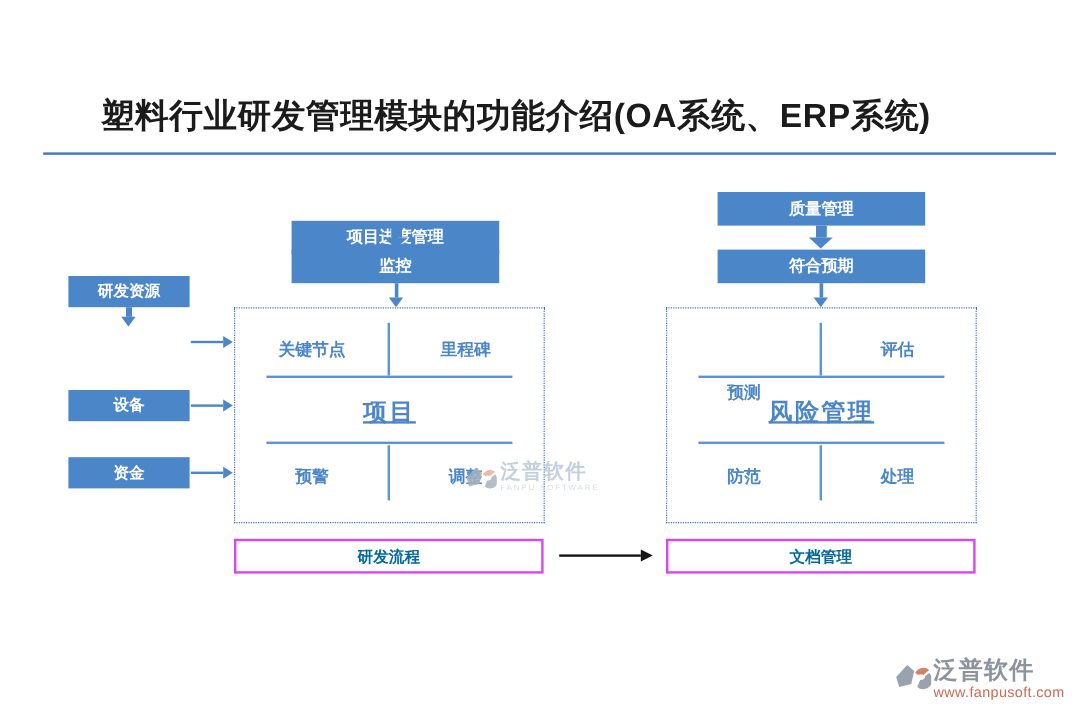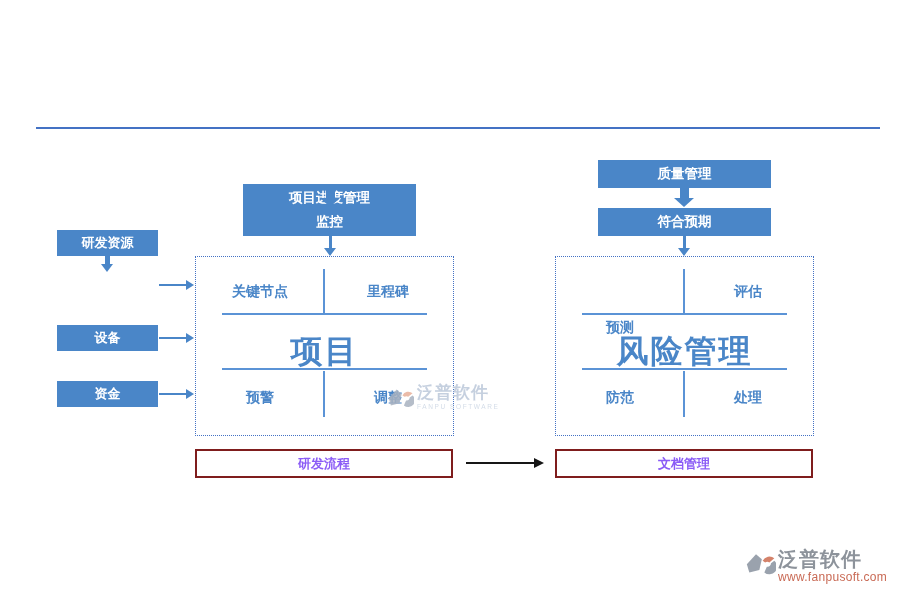--- a/index.html
+++ b/index.html
@@ -24,26 +24,26 @@
 
   
   .dashed-panel{position:absolute;width:257px;height:178px;border:1.5px dotted #4472c4;background:#ffffff;}
 
   
   .hline{position:absolute;height:2px;background:#5b93d6;}
   .vline{position:absolute;width:2px;background:#5b93d6;}
   .cell{
     position:absolute;width:128px;text-align:center;color:#4a86c8;font-weight:700;font-size:14px;
   }
-  .cell.big{width:257px;font-size:32px;letter-spacing:2px;}
+  .cell.big{width:257px;font-size:20px;letter-spacing:2px;text-decoration:underline;}
 
   
   .obox{
-    position:absolute;width:254px;height:25px;border:2px solid #7f1d1d;background:#ffffff;
-    color:#8b5cf6;font-weight:700;font-size:13px;display:flex;align-items:center;justify-content:center;
+    position:absolute;width:254px;height:25px;border:2px solid #d946ef;background:#ffffff;
+    color:#0369a1;font-weight:700;font-size:13px;display:flex;align-items:center;justify-content:center;
   }
 
   
   .arr-v{position:absolute;display:flex;flex-direction:column;align-items:center;}
   .arr-v .shaft{background:#4a86c8;}
   .arr-v .head{width:0;height:0;border-style:solid;border-color:transparent;}
   .arr-v.thick .shaft{width:9px;height:10px;}
   .arr-v.thick .head{border-left:10px solid transparent;border-right:10px solid transparent;border-top:9px solid #4a86c8;}
   .arr-v.mid .shaft{width:5px;height:8px;}
   .arr-v.mid .head{border-left:6px solid transparent;border-right:6px solid transparent;border-top:8px solid #4a86c8;}
@@ -67,20 +67,21 @@
   .wm-corner{position:absolute;left:746px;top:549px;display:flex;align-items:flex-start;gap:2px;}
   .wm-corner .wm-text{display:flex;flex-direction:column;line-height:1;}
   .wm-corner .wm-brand{font-size:20px;font-weight:700;color:#8d939b;letter-spacing:1px;}
   .wm-corner .wm-url{font-size:12px;color:#c96a55;margin-top:2px;letter-spacing:0.3px;}
 </style>
 </head>
 <body>
 
 <div id="stage">
 
+  <h1 class="page-title">塑料行业研发管理模块的功能介绍(OA系统、ERP系统)</h1>
   <div class="title-divider"></div>
 
   <div class="bbox small" style="left:57px;top:230px;">研发资源</div>
   <div class="arr-v mid" style="left:101px;top:256px;">
     <span class="shaft"></span>
       <span class="head"></span>
   </div>
   <div class="bbox small" style="left:57px;top:325px;">设备</div>
   <div class="bbox small" style="left:57px;top:381px;">资金</div>
 

